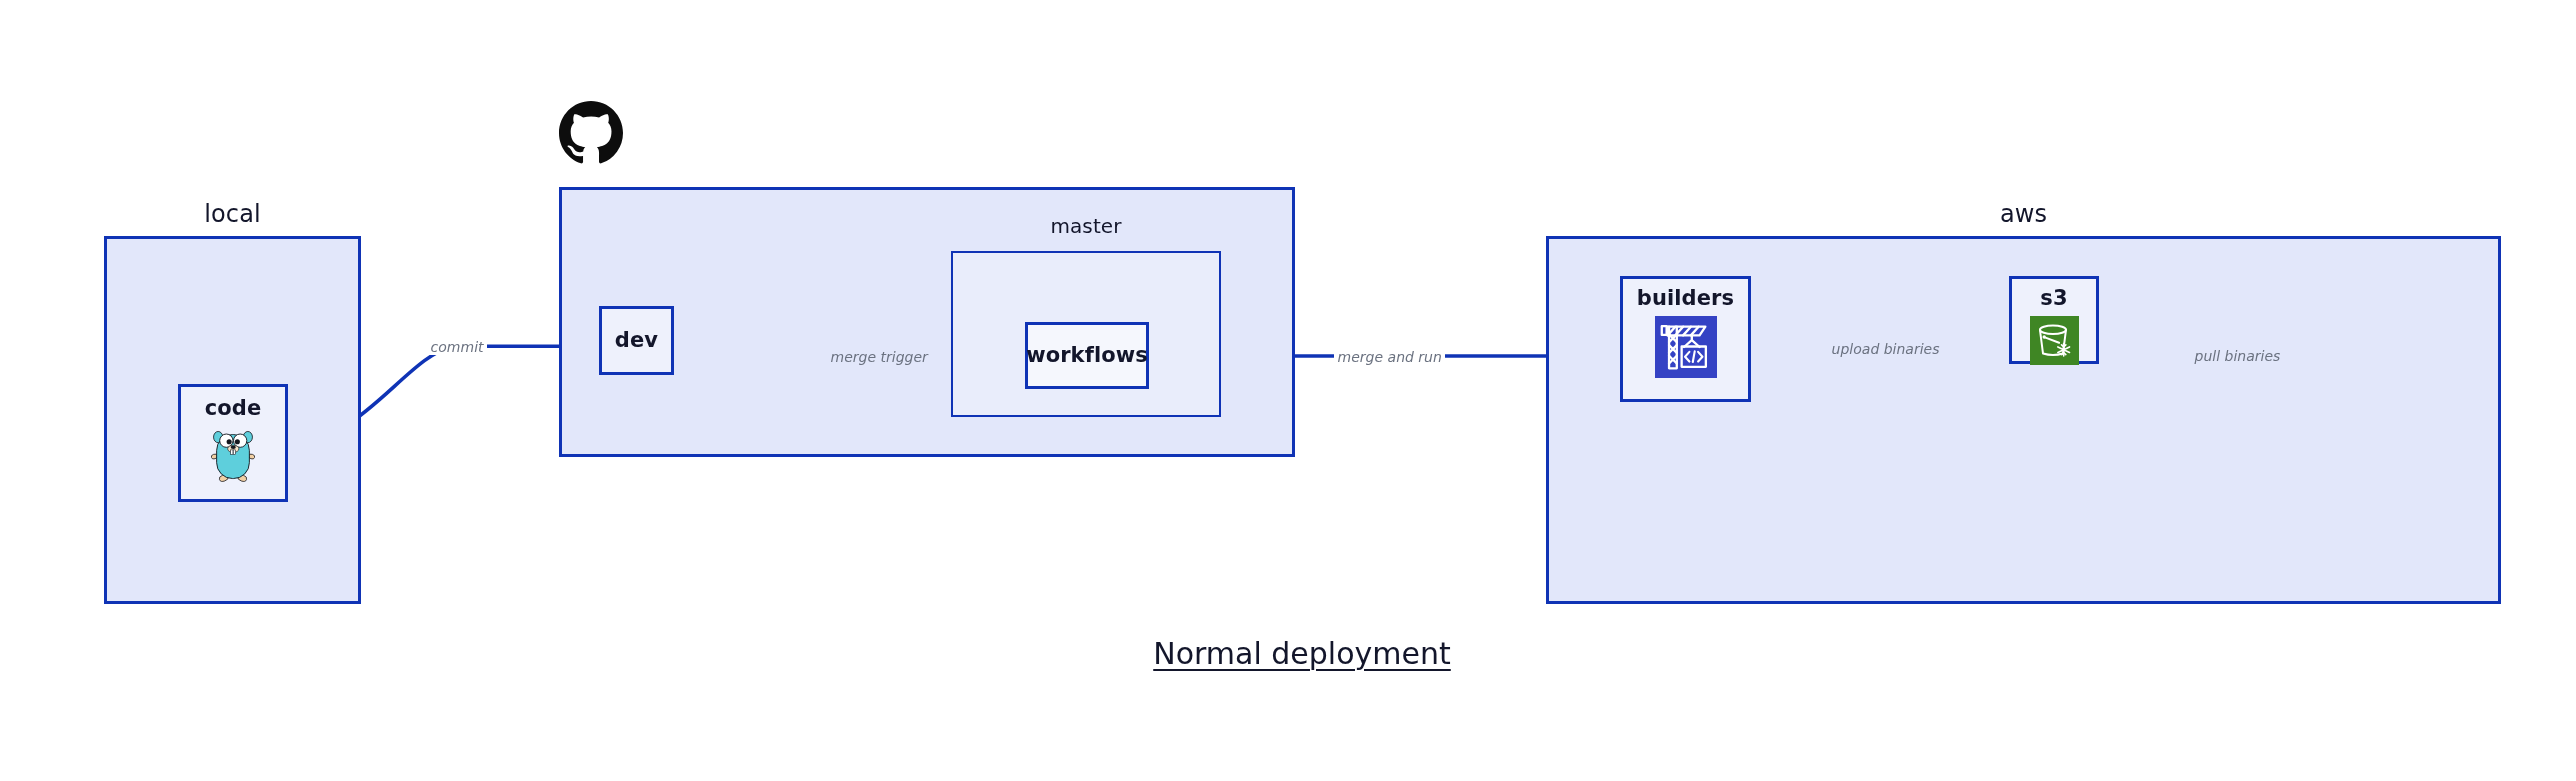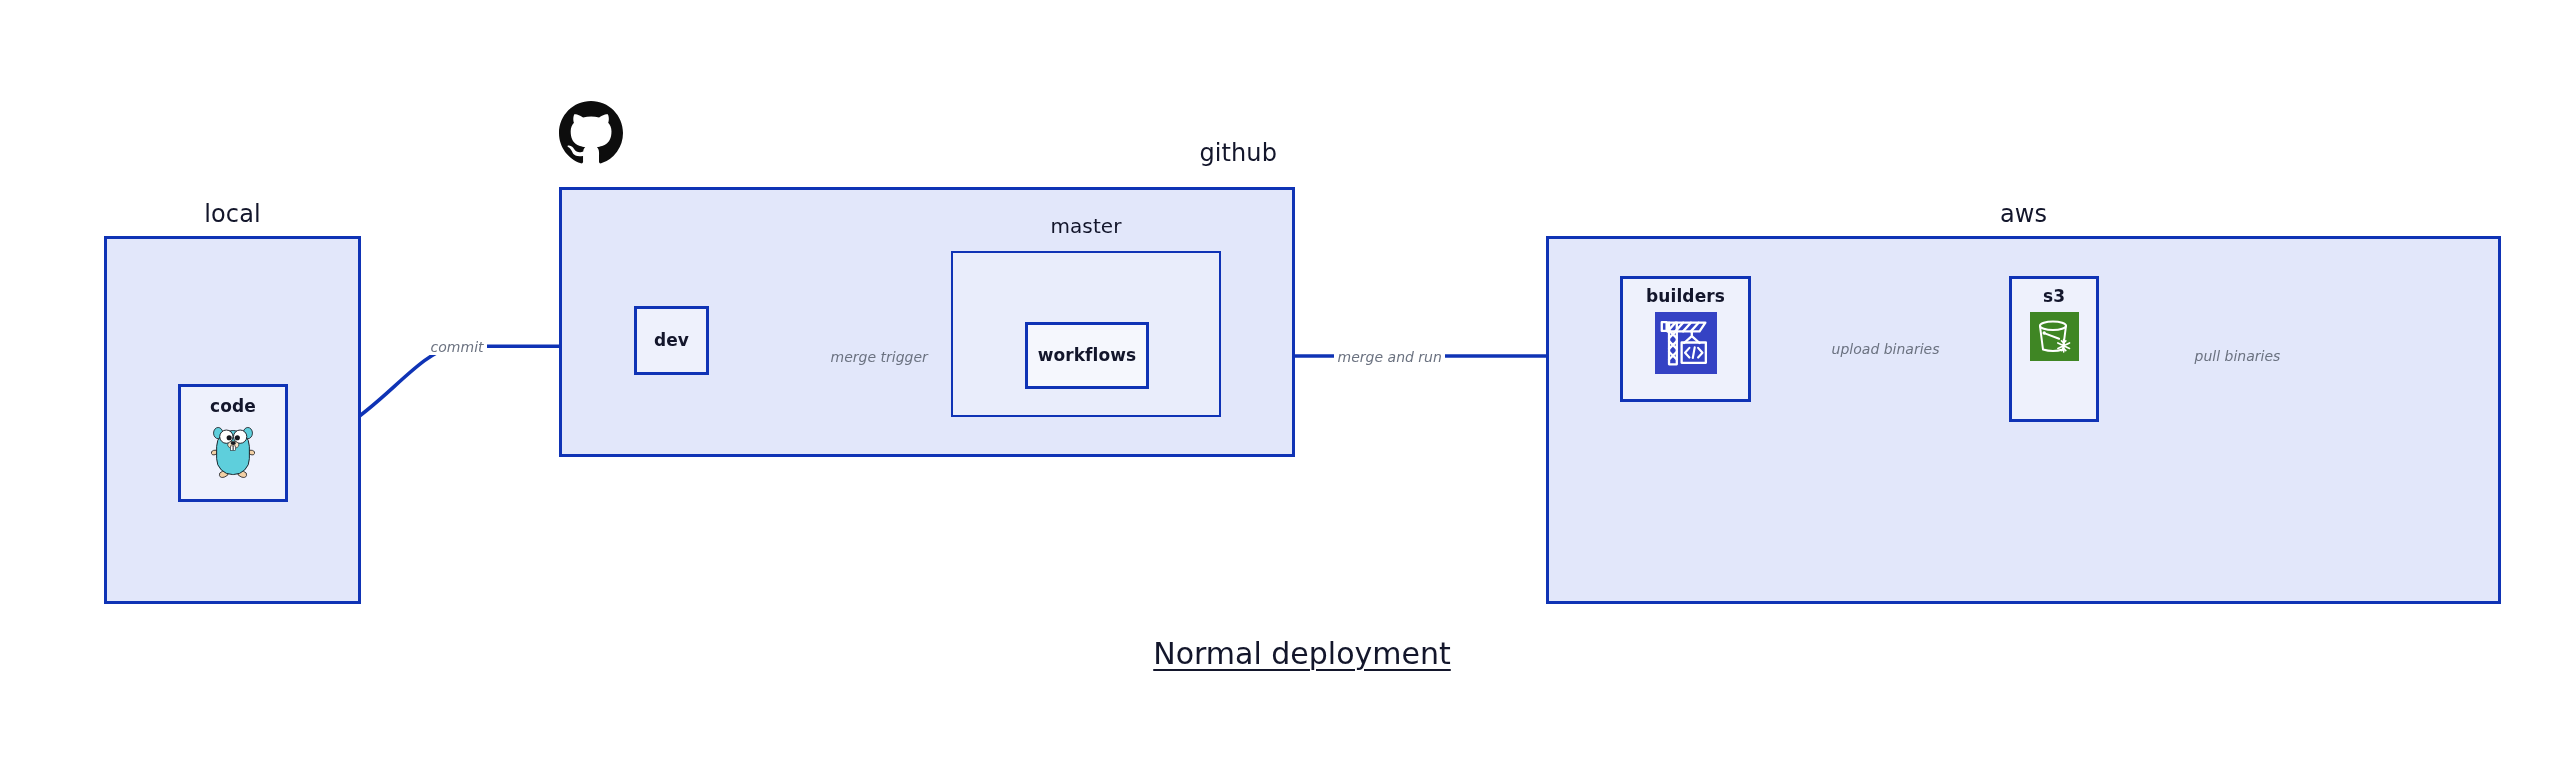--- a/index.html
+++ b/index.html
@@ -49,21 +49,21 @@
   
   .node-box {
     background: #eef1fc;
     border: 3.1px solid #0f33b5;
     display: flex;
     flex-direction: column;
     align-items: center;
   }
   .node-label {
     color: #13162b;
-    font-size: 17px;
+    font-size: 21px;
     font-weight: 700;
     letter-spacing: 0.1px;
     white-space: nowrap;
     line-height: 1;
     text-align: right;
   }
   .node-icon {
     display: block;
   }
 
@@ -155,29 +155,28 @@
       </svg>
     </span>
   </div>
 
   <span class="abs" style="left:559px; top:101px; width:64px; height:64px;">
     <svg width="64" height="64" viewBox="0 0 16 16" xmlns="http://www.w3.org/2000/svg">
       <path fill="#0d0d0d" d="M8 0C3.58 0 0 3.58 0 8c0 3.54 2.29 6.53 5.47 7.59.4.07.55-.17.55-.38 0-.19-.01-.82-.01-1.49-2.01.37-2.53-.49-2.69-.94-.09-.23-.48-.94-.82-1.13-.28-.15-.68-.52-.01-.53.63-.01 1.08.58 1.23.82.72 1.21 1.87.87 2.33.66.07-.52.28-.87.51-1.07-1.78-.2-3.64-.89-3.64-3.95 0-.87.31-1.59.82-2.15-.08-.2-.36-1.02.08-2.12 0 0 .67-.21 2.2.82.64-.18 1.32-.27 2-.27s1.36.09 2 .27c1.53-1.04 2.2-.82 2.2-.82.44 1.1.16 1.92.08 2.12.51.56.82 1.27.82 2.15 0 3.07-1.87 3.75-3.65 3.95.29.25.54.73.54 1.48 0 1.07-.01 1.93-.01 2.2 0 .21.15.46.55.38A8.01 8.01 0 0 0 16 8c0-4.42-3.58-8-8-8z"></path>
     </svg>
   </span>
 
-  <div class="abs group-label" style="left:559px; top:139px; width:718px; text-align:right;">github</div>
 
   <div class="abs group-box" style="left:559px; top:187px; width:736px; height:270px;"></div>
 
   <div class="abs group-label" style="left:951px; top:214px; width:270px; text-align:center; font-size:20px;">master</div>
 
   <div class="abs group-box nested" style="left:951px; top:251px; width:270px; height:166px;"></div>
 
-  <div class="abs node-box" style="left:634px; top:306px; width:75px; height:69px; justify-content:center;">
+  <div class="abs node-box" style="left:599px; top:306px; width:75px; height:69px; justify-content:center;">
     <span class="node-label">dev</span>
   </div>
 
   <div class="abs node-box" style="left:1025px; top:322px; width:124px; height:67px; justify-content:center; background:#f5f7fd;">
     <span class="node-label">workflows</span>
   </div>
 
   <div class="abs group-label" style="left:1546px; top:200px; width:955px; text-align:center;">aws</div>
 
   <div class="abs group-box" style="left:1546px; top:236px; width:955px; height:368px;"></div>
@@ -204,21 +203,21 @@
           <rect x="27.5" y="31.5" width="25" height="21"></rect>
 
           <path d="M35.5 37 L31 42 L35.5 47" stroke-width="2.2"></path>
           <path d="M44.5 37 L49 42 L44.5 47" stroke-width="2.2"></path>
           <path d="M41 36.5 L39 47.5" stroke-width="2.2"></path>
         </g>
       </svg>
     </span>
   </div>
 
-  <div class="abs node-box" style="left:2009px; top:276px; width:90px; height:146px; padding-top:9.3px;">
+  <div class="abs node-box" style="left:2009px; top:276px; width:90px; height:88px; padding-top:9.3px;">
     <span class="node-label">s3</span>
     <span class="node-icon" style="margin-top:7.2px;">
       <svg width="49" height="49" viewBox="0 0 64 64" xmlns="http://www.w3.org/2000/svg">
         <rect x="0" y="0" width="64" height="64" fill="#3f8624"></rect>
         <g fill="none" stroke="#ffffff" stroke-width="2.6" stroke-linejoin="round" stroke-linecap="round">
 
           <ellipse cx="30" cy="18" rx="17" ry="5.6"></ellipse>
 
           <path d="M13 18 L17 49 Q30 53 43 49 L47 18"></path>
 

